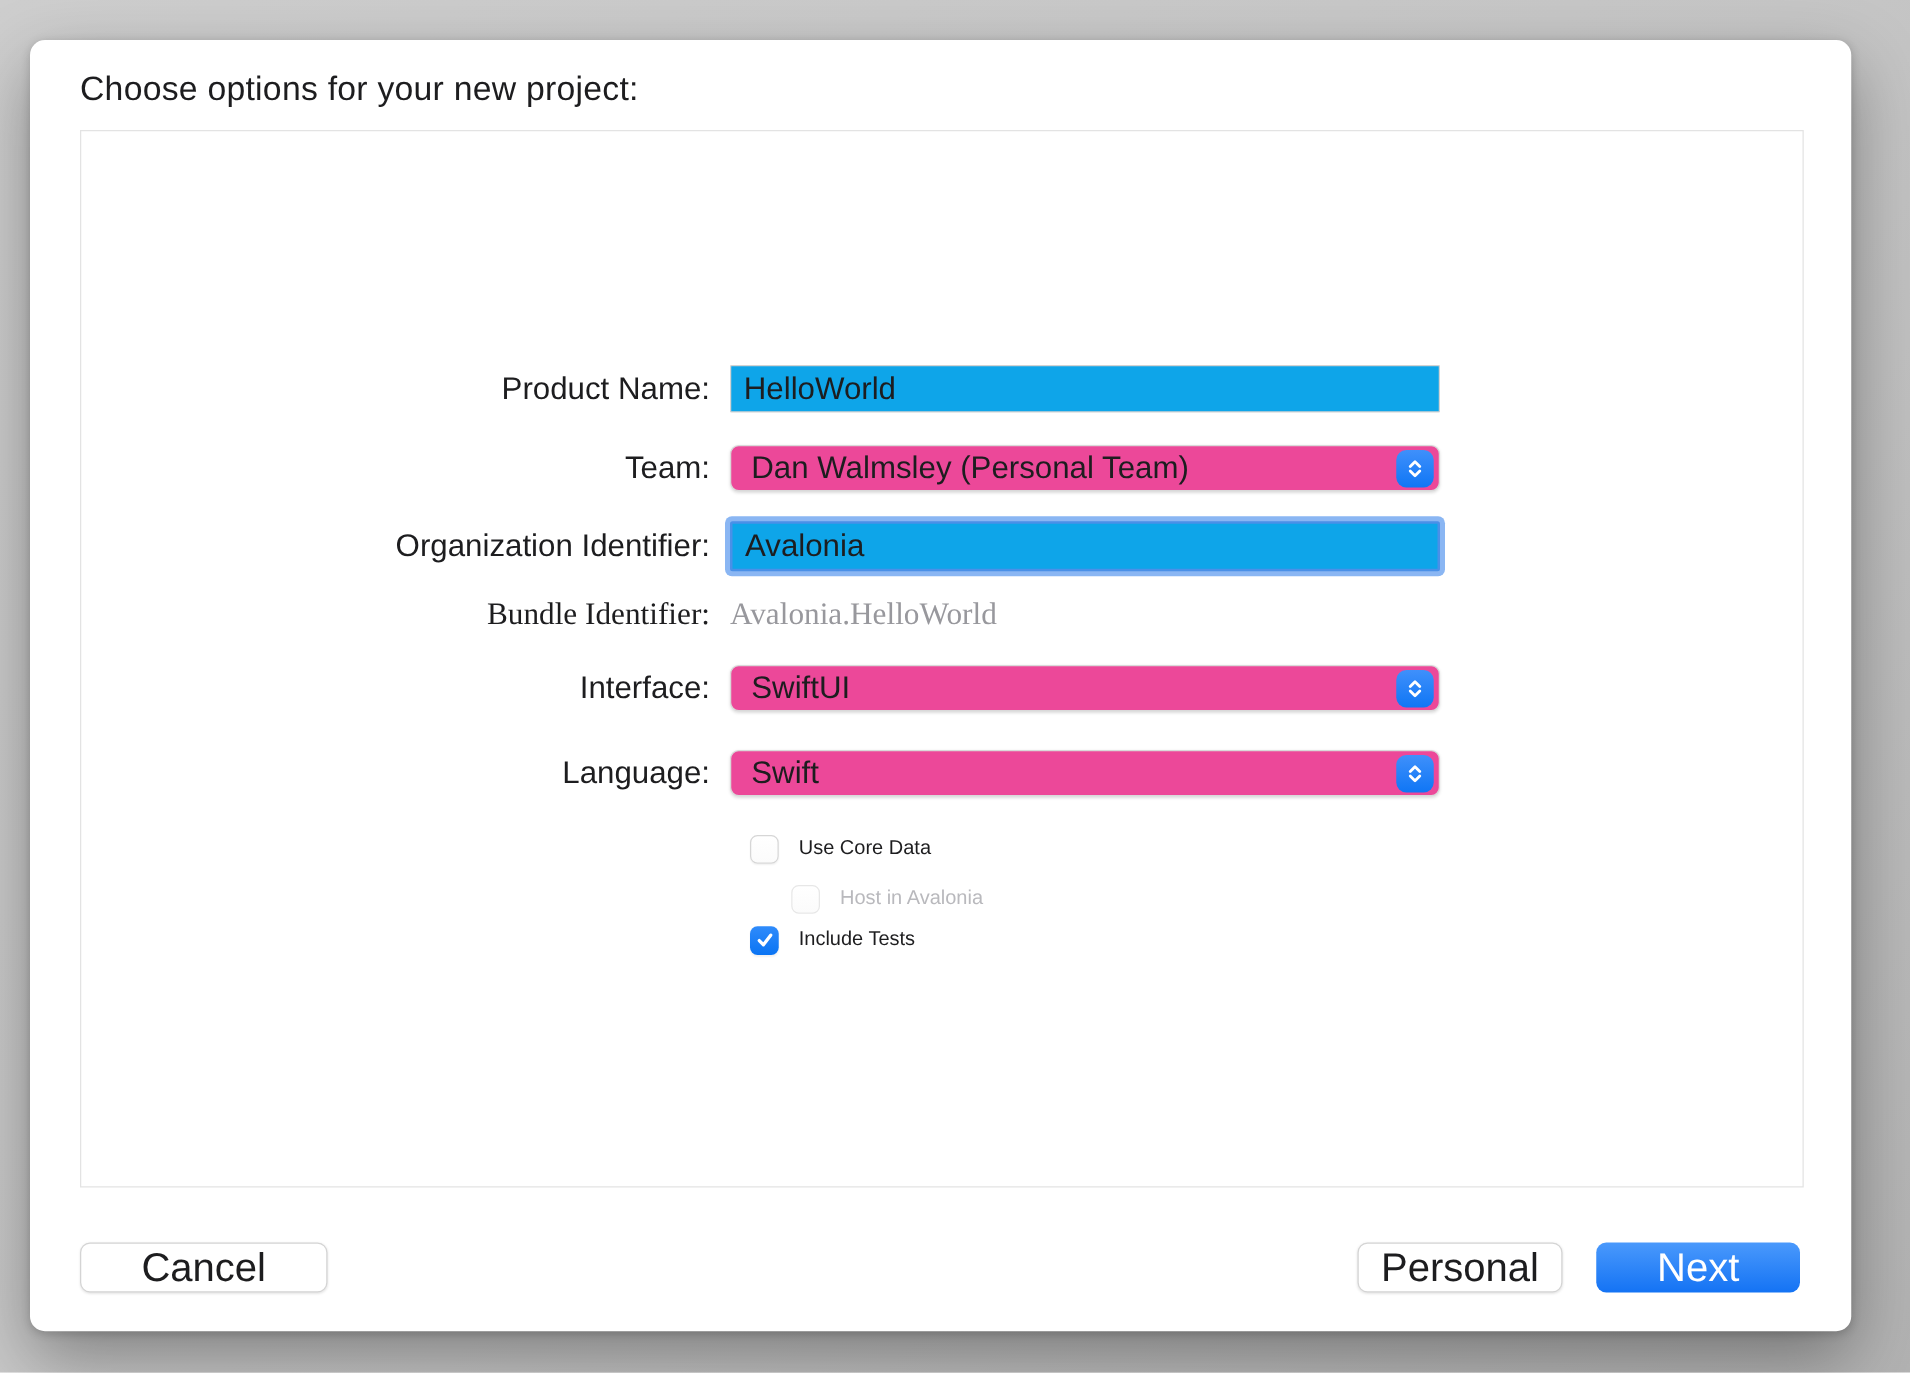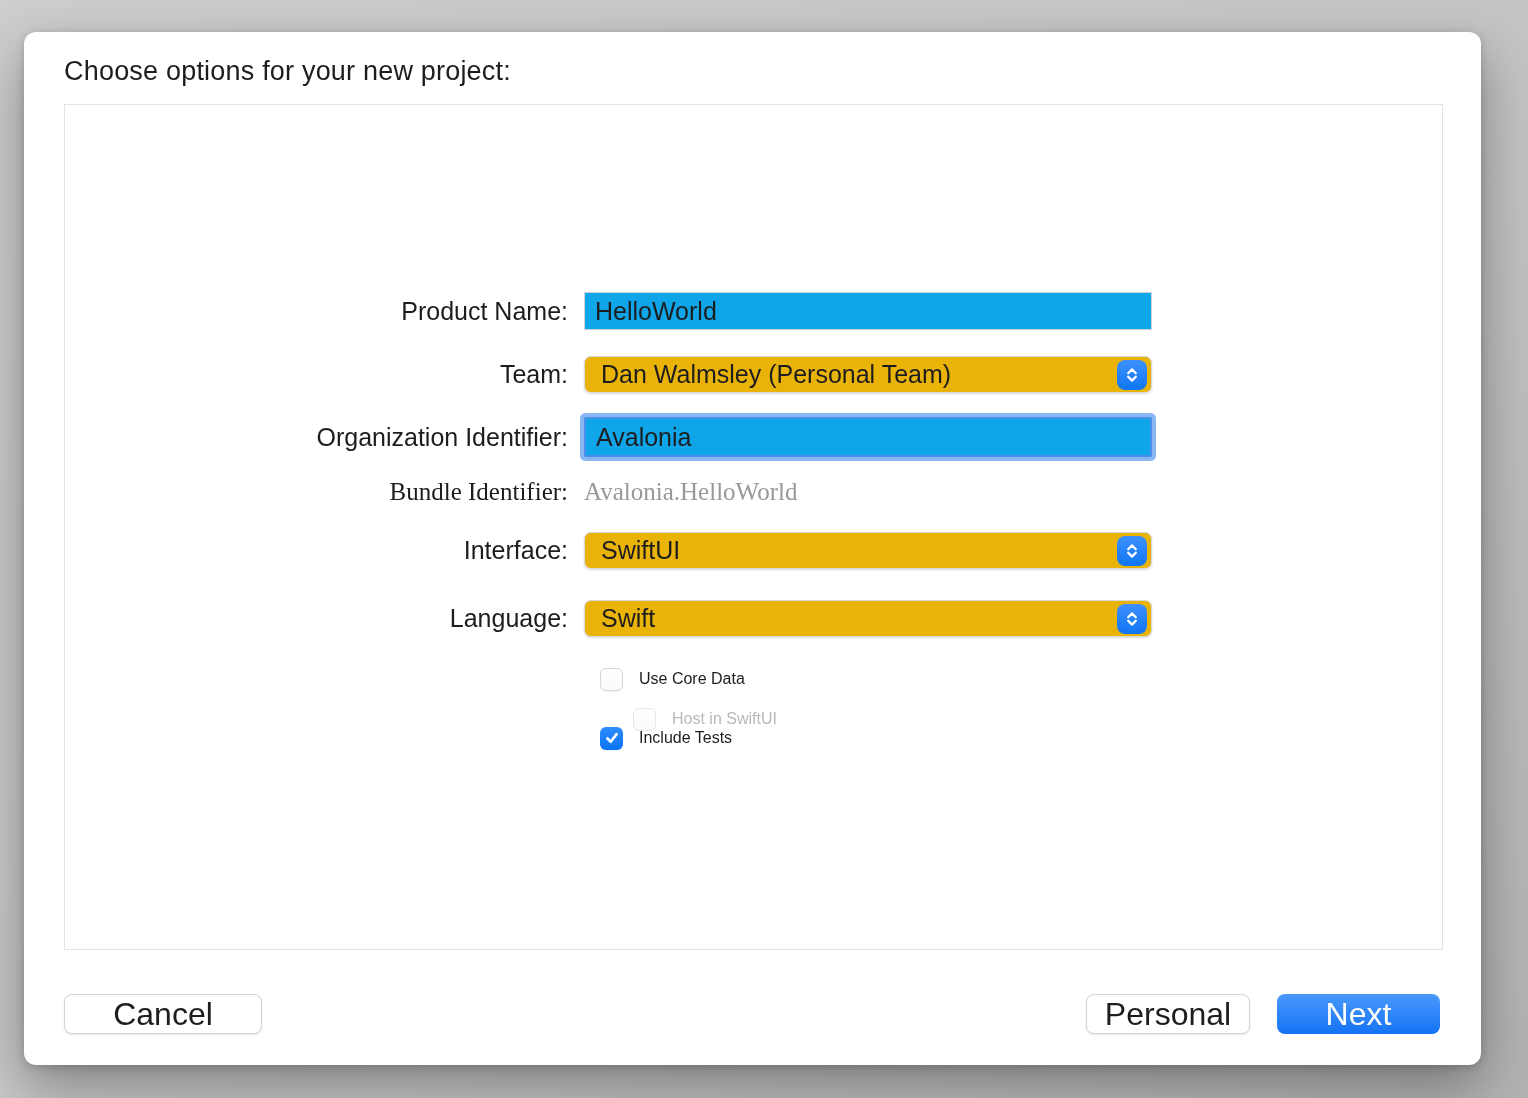--- a/index.html
+++ b/index.html
@@ -52,21 +52,21 @@
   }
   .text-input.focused {
     height: 40px;
     border: 2px solid #4a90e8;
     border-radius: 2px;
     box-shadow: 0 0 0 4px #8ab6f3;
   }
 
   .popup-button {
     width: 568px; height: 37px;
-    background: #eab308;
+    background: #ec4899;
     border: 1px solid #d9d9d9; border-radius: 7px;
     box-shadow: 0 1px 2.5px rgba(0,0,0,0.14);
     display: flex; align-items: center;
     padding-left: 16px;
     font-size: 25px; color: #1d1d1f;
     cursor: default;
     position: relative;
   }
   .stepper {
     position: absolute; right: 4px; top: 3px;
@@ -200,24 +200,24 @@
         <span class="checkbox">
           
         </span>
         <span class="check-label">Use Core Data</span>
       </div>
 
       <div class="row check-row" style="top:602px; height:24px; left:568px; width:auto;">
         <span class="checkbox disabled">
           
         </span>
-        <span class="check-label disabled-label">Host in SwiftUI</span>
-      </div>
-
-      <div class="row check-row" style="top:621px; height:24px; left:535px; width:auto;">
+        <span class="check-label disabled-label">Host in Avalonia</span>
+      </div>
+
+      <div class="row check-row" style="top:635px; height:24px; left:535px; width:auto;">
         <span class="checkbox checked">
           <svg width="16" height="16" viewBox="0 0 14 14">
             <path d="M3 7.4 L5.9 10.3 L11 3.6" fill="none" stroke="#ffffff" stroke-width="2.3" stroke-linecap="round" stroke-linejoin="round"></path>
           </svg>
         </span>
         <span class="check-label">Include Tests</span>
       </div>
 
     </div>
 

